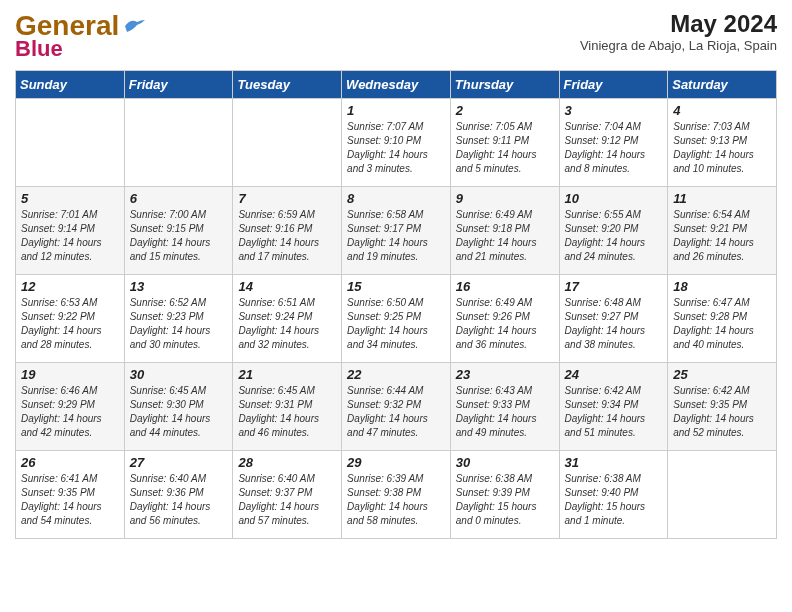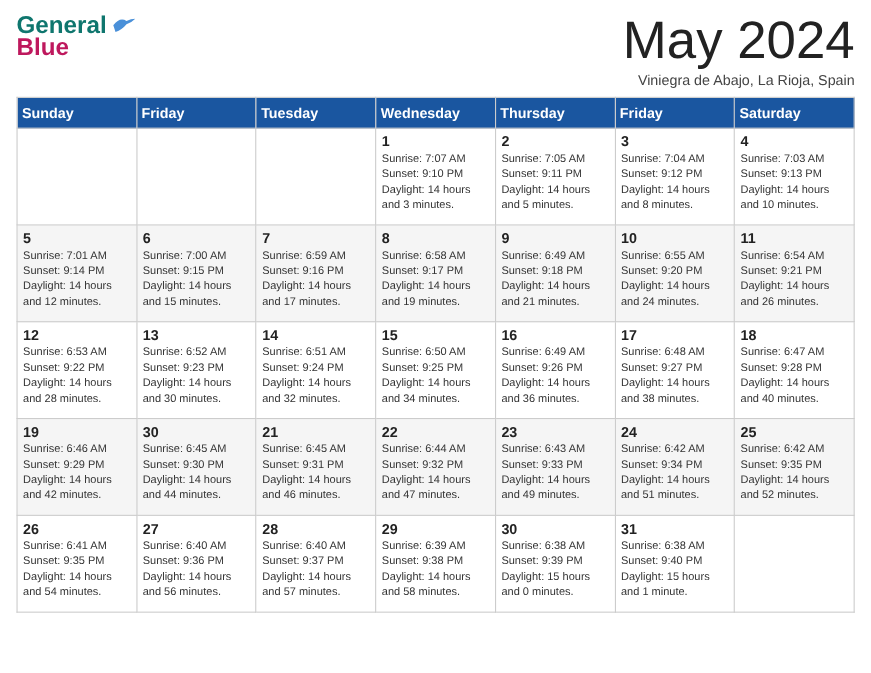--- a/index.html
+++ b/index.html
@@ -23,32 +23,33 @@
     }
     .logo-row {
       display: flex;
       align-items: center;
       gap: 2px;
     }
     .title-area {
       text-align: right;
     }
     .month-title {
-      font-size: 48px;
-      font-weight: normal;
+      font-size: 24px;
+      font-weight: bold;
       color: #222;
     }
     .location-title {
       font-size: 13px;
       color: #444;
     }
     table {
       width: 100%;
       border-collapse: collapse;
       table-layout: fixed;
+      font-style: italic;
     }
     thead tr th {
       background-color: #1a56a0;
       color: #fff;
       font-size: 13px;
       font-weight: bold;
       padding: 6px 4px;
       text-align: left;
       border: 1px solid #ccc;
     }
@@ -78,21 +79,21 @@
     .empty-cell {
       background: #fff !important;
     }
   </style>
 </head>
 <body>
 
 <div class="header-area">
   <div class="logo">
     <div class="logo-row">
-      <span style="font-size:22px;font-weight:bold;color:#0f766e;">General</span>
+      <span style="font-size:28px;font-weight:bold;color:#a16207;">General</span>
       <svg width="22" height="16" viewBox="0 0 22 16" style="margin-left:2px;">
         <path d="M2,8 Q8,0 14,4 Q18,2 22,2 Q18,6 14,7 Q10,12 4,14 Z" fill="#4a90d9"></path>
       </svg>
     </div>
     <span style="font-size:22px;font-weight:bold;color:#be185d;margin-top:-6px;">Blue</span>
   </div>
   <div class="title-area">
     <div class="month-title">May 2024</div>
     <div class="location-title">Viniegra de Abajo, La Rioja, Spain</div>
   </div>

